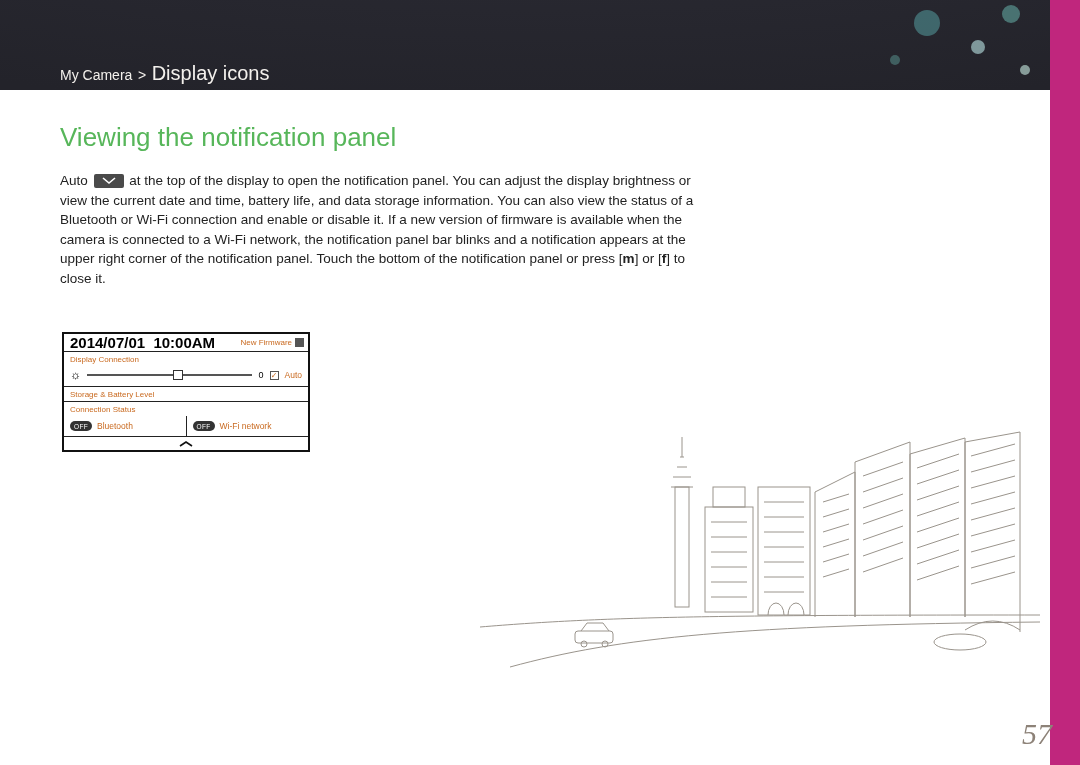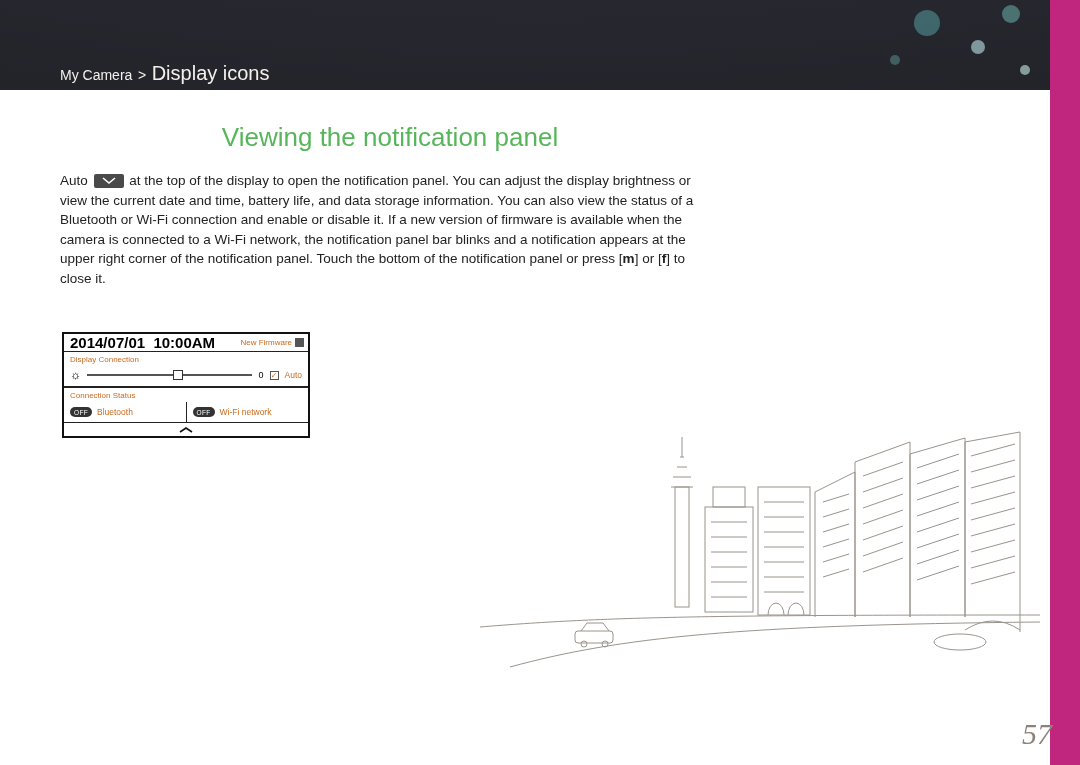--- a/index.html
+++ b/index.html
@@ -12,21 +12,21 @@
   .bokeh { position:absolute; border-radius:50%; opacity:0.55; filter: blur(0.3px); }
   .b1 { width:26px; height:26px; right:140px; top:10px; background:#6fe0e0; opacity:0.35; }
   .b2 { width:14px; height:14px; right:95px; top:40px; background:#c9f7f7; }
   .b3 { width:18px; height:18px; right:60px; top:5px; background:#7fe5d8; opacity:0.4; }
   .b4 { width:10px; height:10px; right:50px; top:65px; background:#d8fff4; }
   .b5 { width:10px; height:10px; right:180px; top:55px; background:#7fe5d8; opacity:0.3; }
   .breadcrumb { position:absolute; left:60px; top:62px; color:#f3f0ec; font-size:20px; font-weight:300; }
   .breadcrumb .bc1 { font-size:14px; font-weight:400; }
   .magenta-strip { position:absolute; right:0; top:0; width:30px; height:765px; background:#c0267d; }
   .content { position:absolute; left:60px; top:122px; width:660px; }
-  h1.title { color:#57b65a; font-size:26px; font-weight:400; margin-bottom:18px;text-align:center; }
+  h1.title { color:#57b65a; font-size:26px; font-weight:400; margin-bottom:18px; }
   .bodytext { font-size:13.5px; line-height:1.45; color:#222; }
   .chev-inline { display:inline-block; vertical-align:middle; width:30px; height:14px; background:#4a4a4a; border-radius:2px; position:relative; margin:0 2px; }
   .chev-inline svg { position:absolute; left:8px; top:2px; }
   .bodytext b { font-weight:600; }
 
   .panel { position:absolute; left:62px; top:332px; width:248px; border:2px solid #111; background:#fff; font-size:9px; }
   .p-row { display:flex; align-items:center; }
   .p-top { height:18px; border-bottom:1px solid #222; }
   .p-date { padding-left:6px; font-size:15px; font-weight:600; }
   .p-fw { margin-left:auto; padding-right:4px; color:#c96a20; font-size:8px; display:flex; align-items:flex-end; gap:3px; }
@@ -97,20 +97,21 @@
     </div>
     <div class="p-sect">Display Connection</div>
     <div class="p-bright">
       <span class="sun">☼</span>
       <div class="slider"></div>
       <span class="val">0</span>
       <span class="chk">✓</span>
       <span class="lbl-orange">Auto</span>
     </div>
     <div class="p-divider"></div>
+    <div class="p-sect">Storage &amp; Battery Level</div>
     <div class="p-divider"></div>
     <div class="p-sect">Connection Status</div>
     <div class="p-two">
       <div class="p-cell">
         <span class="toggle">OFF</span>
         <span class="lbl-orange">Bluetooth</span>
       </div>
       <div class="p-cell">
         <span class="toggle">OFF</span>
         <span class="lbl-orange">Wi-Fi network</span>

